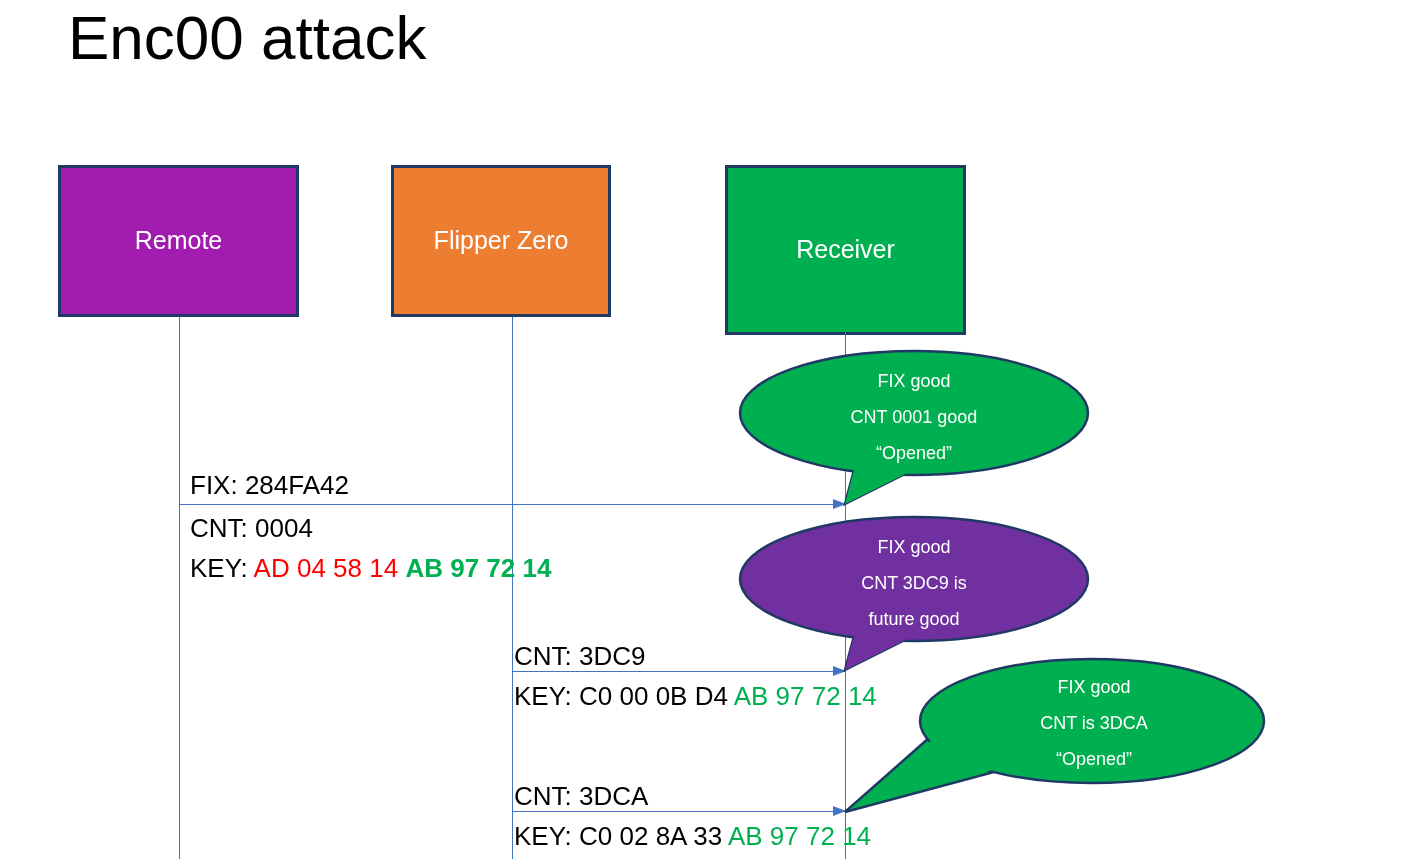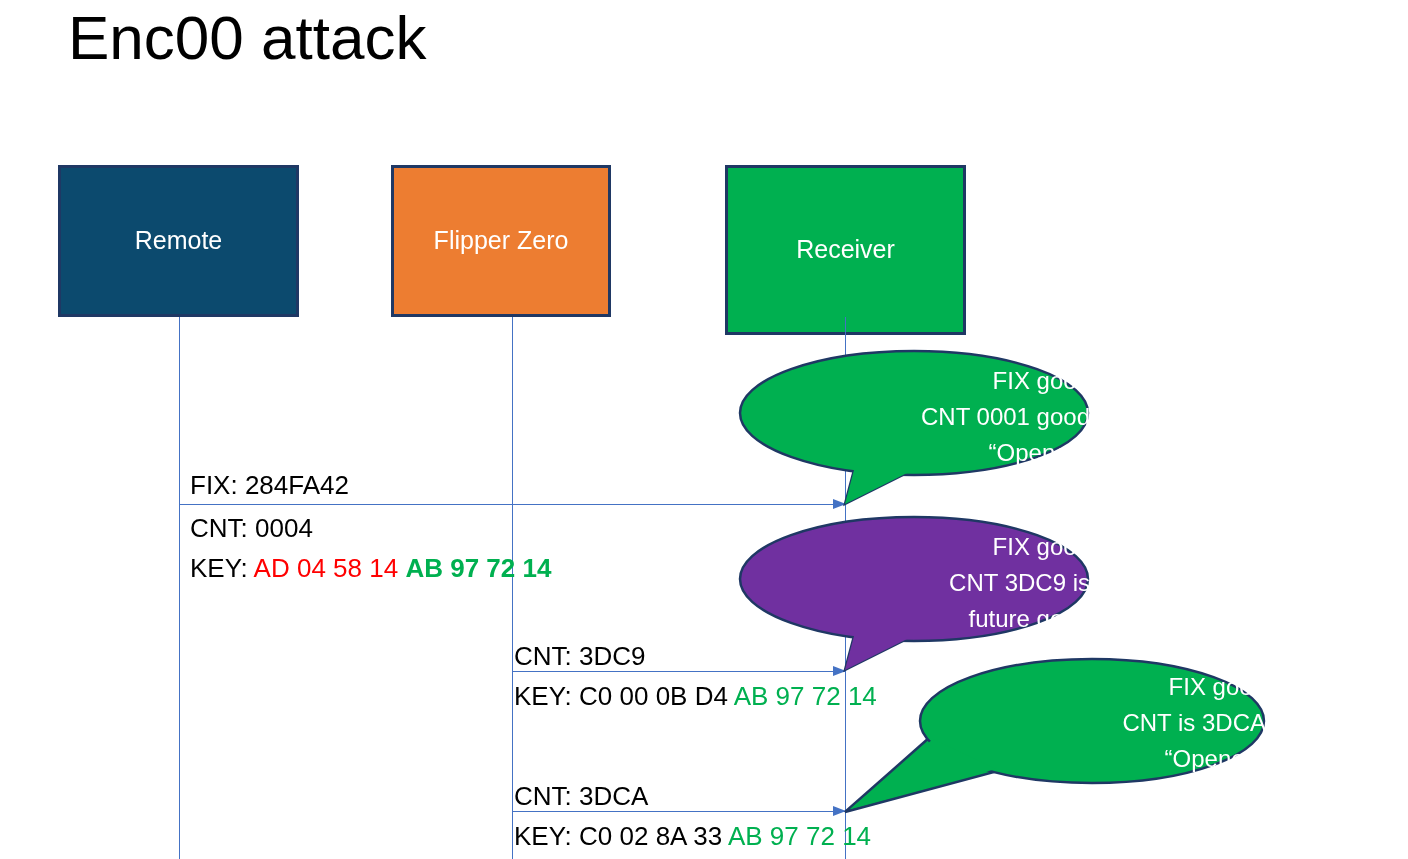--- a/index.html
+++ b/index.html
@@ -42,21 +42,21 @@
     justify-content: center;
   }
   .actor-label {
     color: #ffffff;
     font-size: 25px;
     font-weight: 400;
     line-height: 1.1;
     text-align: center;
     white-space: nowrap;
   }
-  #actor-remote  { left: 58px;  top: 165px; width: 241px; height: 152px; background: #0c4a6e; }
+  #actor-remote  { left: 58px;  top: 165px; width: 241px; height: 152px; background: #a21caf; }
   #actor-flipper { left: 391px; top: 165px; width: 220px; height: 152px; background: #ED7D31; }
   #actor-receiver{ left: 725px; top: 165px; width: 241px; height: 170px; background: #00B050; }
 
   
   .lifeline {
     position: absolute;
     width: 1px;
     background: #4472C4;
   }
   #lifeline-remote   { left: 179px; top: 317px; height: 542px; }
@@ -104,23 +104,23 @@
   #msg-3-key { left: 514px; top: 816px; }
 
   
   .callout { position: absolute; }
   .callout svg { display: block; overflow: visible; }
   .callout-text {
     position: absolute;
     left: 0;
     top: 0;
     width: 100%;
-    text-align: right;
+    text-align: center;
     color: #ffffff;
-    font-size: 24px;
+    font-size: 18px;
     line-height: 36px;
     pointer-events: none;
   }
   #callout-1 { left: 738px; top: 349px; width: 352px; height: 152px; }
   #callout-1 .callout-text { top: 14px; }
   #callout-2 { left: 738px; top: 515px; width: 352px; height: 152px; }
   #callout-2 .callout-text { top: 14px; }
   #callout-3 { left: 838px; top: 655px; width: 428px; height: 156px; }
   #callout-3 .callout-text { left: 84px; width: 344px; top: 14px; }
 </style>

